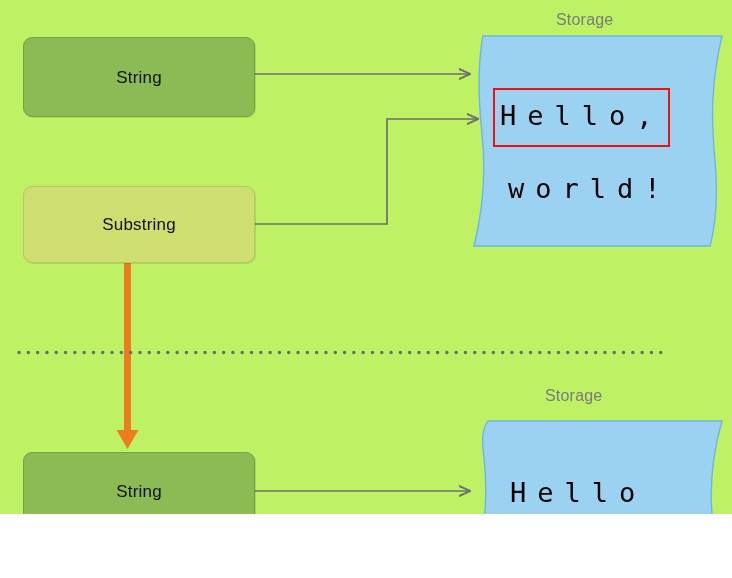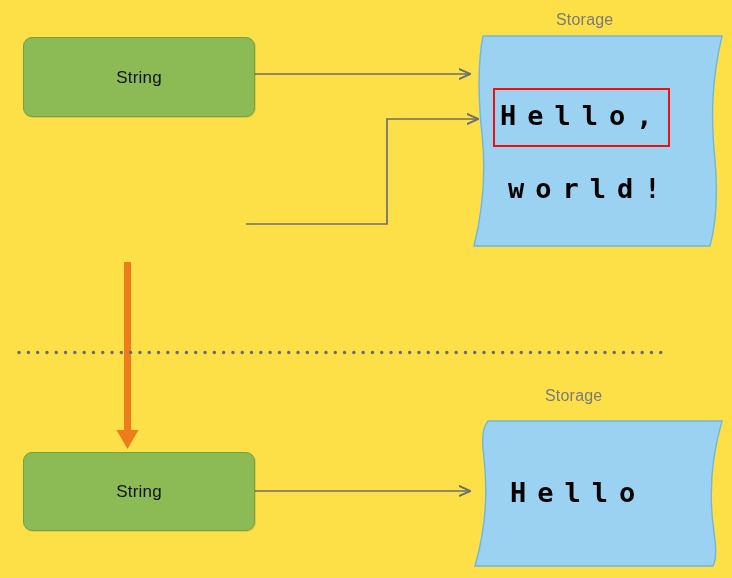--- a/index.html
+++ b/index.html
@@ -6,22 +6,22 @@
     margin: 0;
     padding: 0;
     background: #ffffff;
   }
   body {
     font-family: "Liberation Sans", sans-serif;
   }
   #canvas {
     position: relative;
     width: 732px;
-    height: 578px;
-    background: #fde047;
+    height: 514px;
+    background: #bef264;
     overflow: hidden;
   }
   .node-box {
     position: absolute;
     border-radius: 9px;
     box-sizing: border-box;
     display: flex;
     align-items: center;
     justify-content: center;
     font-size: 17px;
@@ -71,21 +71,20 @@
   }
 
   .mono-text {
     position: absolute;
     font-family: "DejaVu Sans Mono", "Liberation Mono", monospace;
     font-size: 27px;
     color: #000000;
     letter-spacing: 11px;
     white-space: pre;
     line-height: 1;
-    font-weight: bold;
   }
   .text-hello-line1 { left: 500px; top: 102px; }
   .text-hello-line2 { left: 508px; top: 175px; }
   .text-hello-bottom{ left: 510px; top: 479px; }
 
   .red-highlight {
     position: absolute;
     left: 493px; top: 88px;
     width: 177px; height: 59px;
     border: 2px solid #ee1111;
@@ -145,18 +144,21 @@
   <div class="mono-text text-hello-line2">world!</div>
 
   <div class="red-highlight"></div>
 
   <div class="mono-text text-hello-bottom">Hello</div>
 
   <div class="node-box box-string-top">
     <span class="node-label">String</span>
   </div>
 
+  <div class="node-box box-substring">
+    <span class="node-label">Substring</span>
+  </div>
 
   <div class="node-box box-string-bottom">
     <span class="node-label">String</span>
   </div>
 
 </div>
 
 </body></html>

